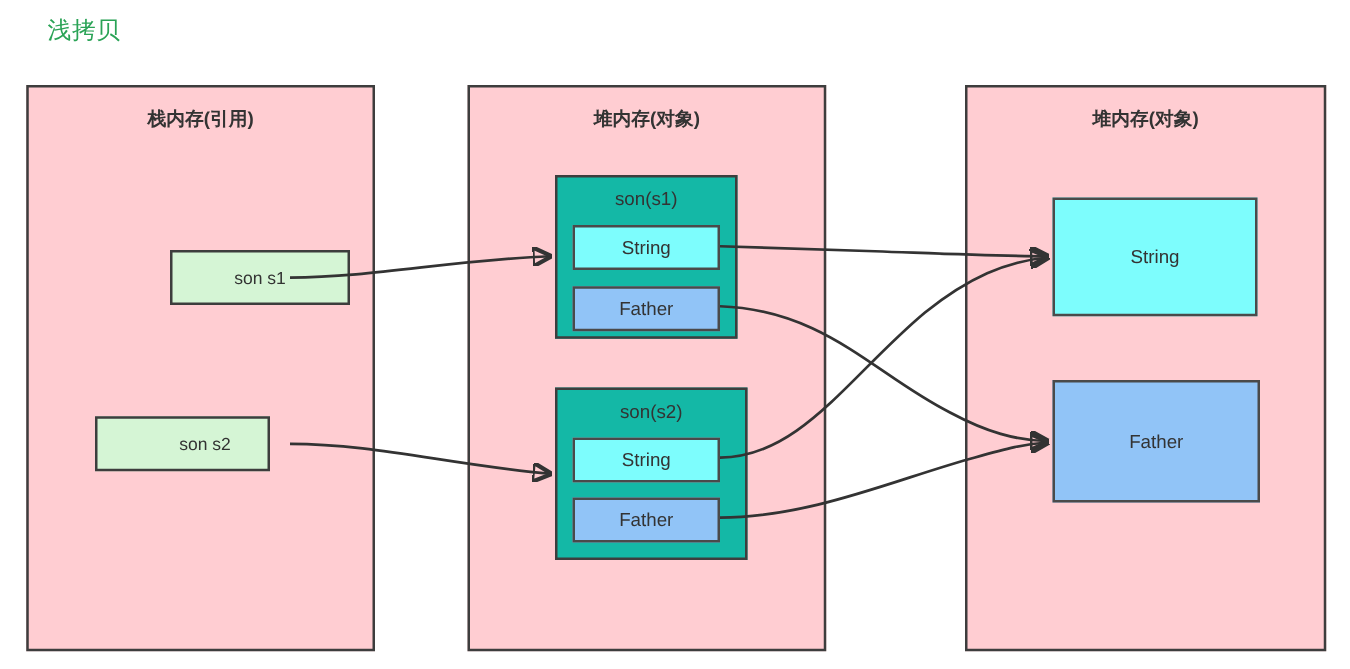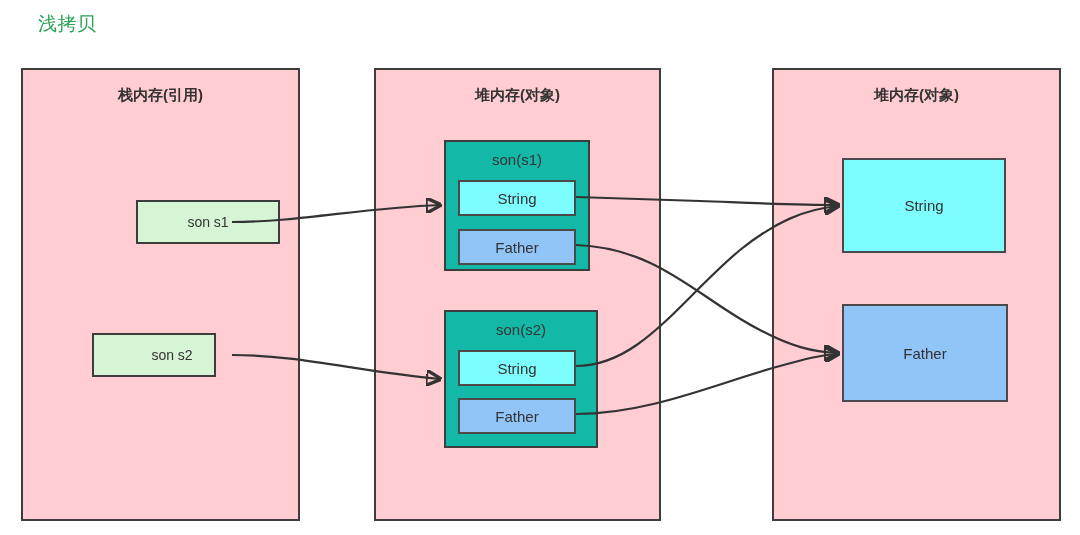--- a/index.html
+++ b/index.html
@@ -121,21 +121,21 @@
   <div class="diagram-title">浅拷贝</div>
 
   <div class="panel" style="left:21px; top:68px; width:279px; height:453px;">
     <div class="panel-title">栈内存(引用)</div>
   </div>
 
   <div class="ref-box" style="left:88px; top:200px; width:144px; height:44px;margin-left:48px;">
     <span>son s1</span>
   </div>
 
-  <div class="ref-box" style="left:92px; top:333px; width:124px; height:44px;padding-left:36px;">
+  <div class="ref-box" style="left:76px; top:333px; width:140px; height:44px;padding-left:36px;">
     <span>son s2</span>
   </div>
 
   <div class="panel" style="left:374px; top:68px; width:287px; height:453px;">
     <div class="panel-title">堆内存(对象)</div>
   </div>
 
   <div class="obj-group" style="left:444px; top:140px; width:146px; height:131px;">
     <div class="obj-group-title">son(s1)</div>
     <div class="field-box field-string" style="left:12px; top:38px; width:118px; height:36px;">

